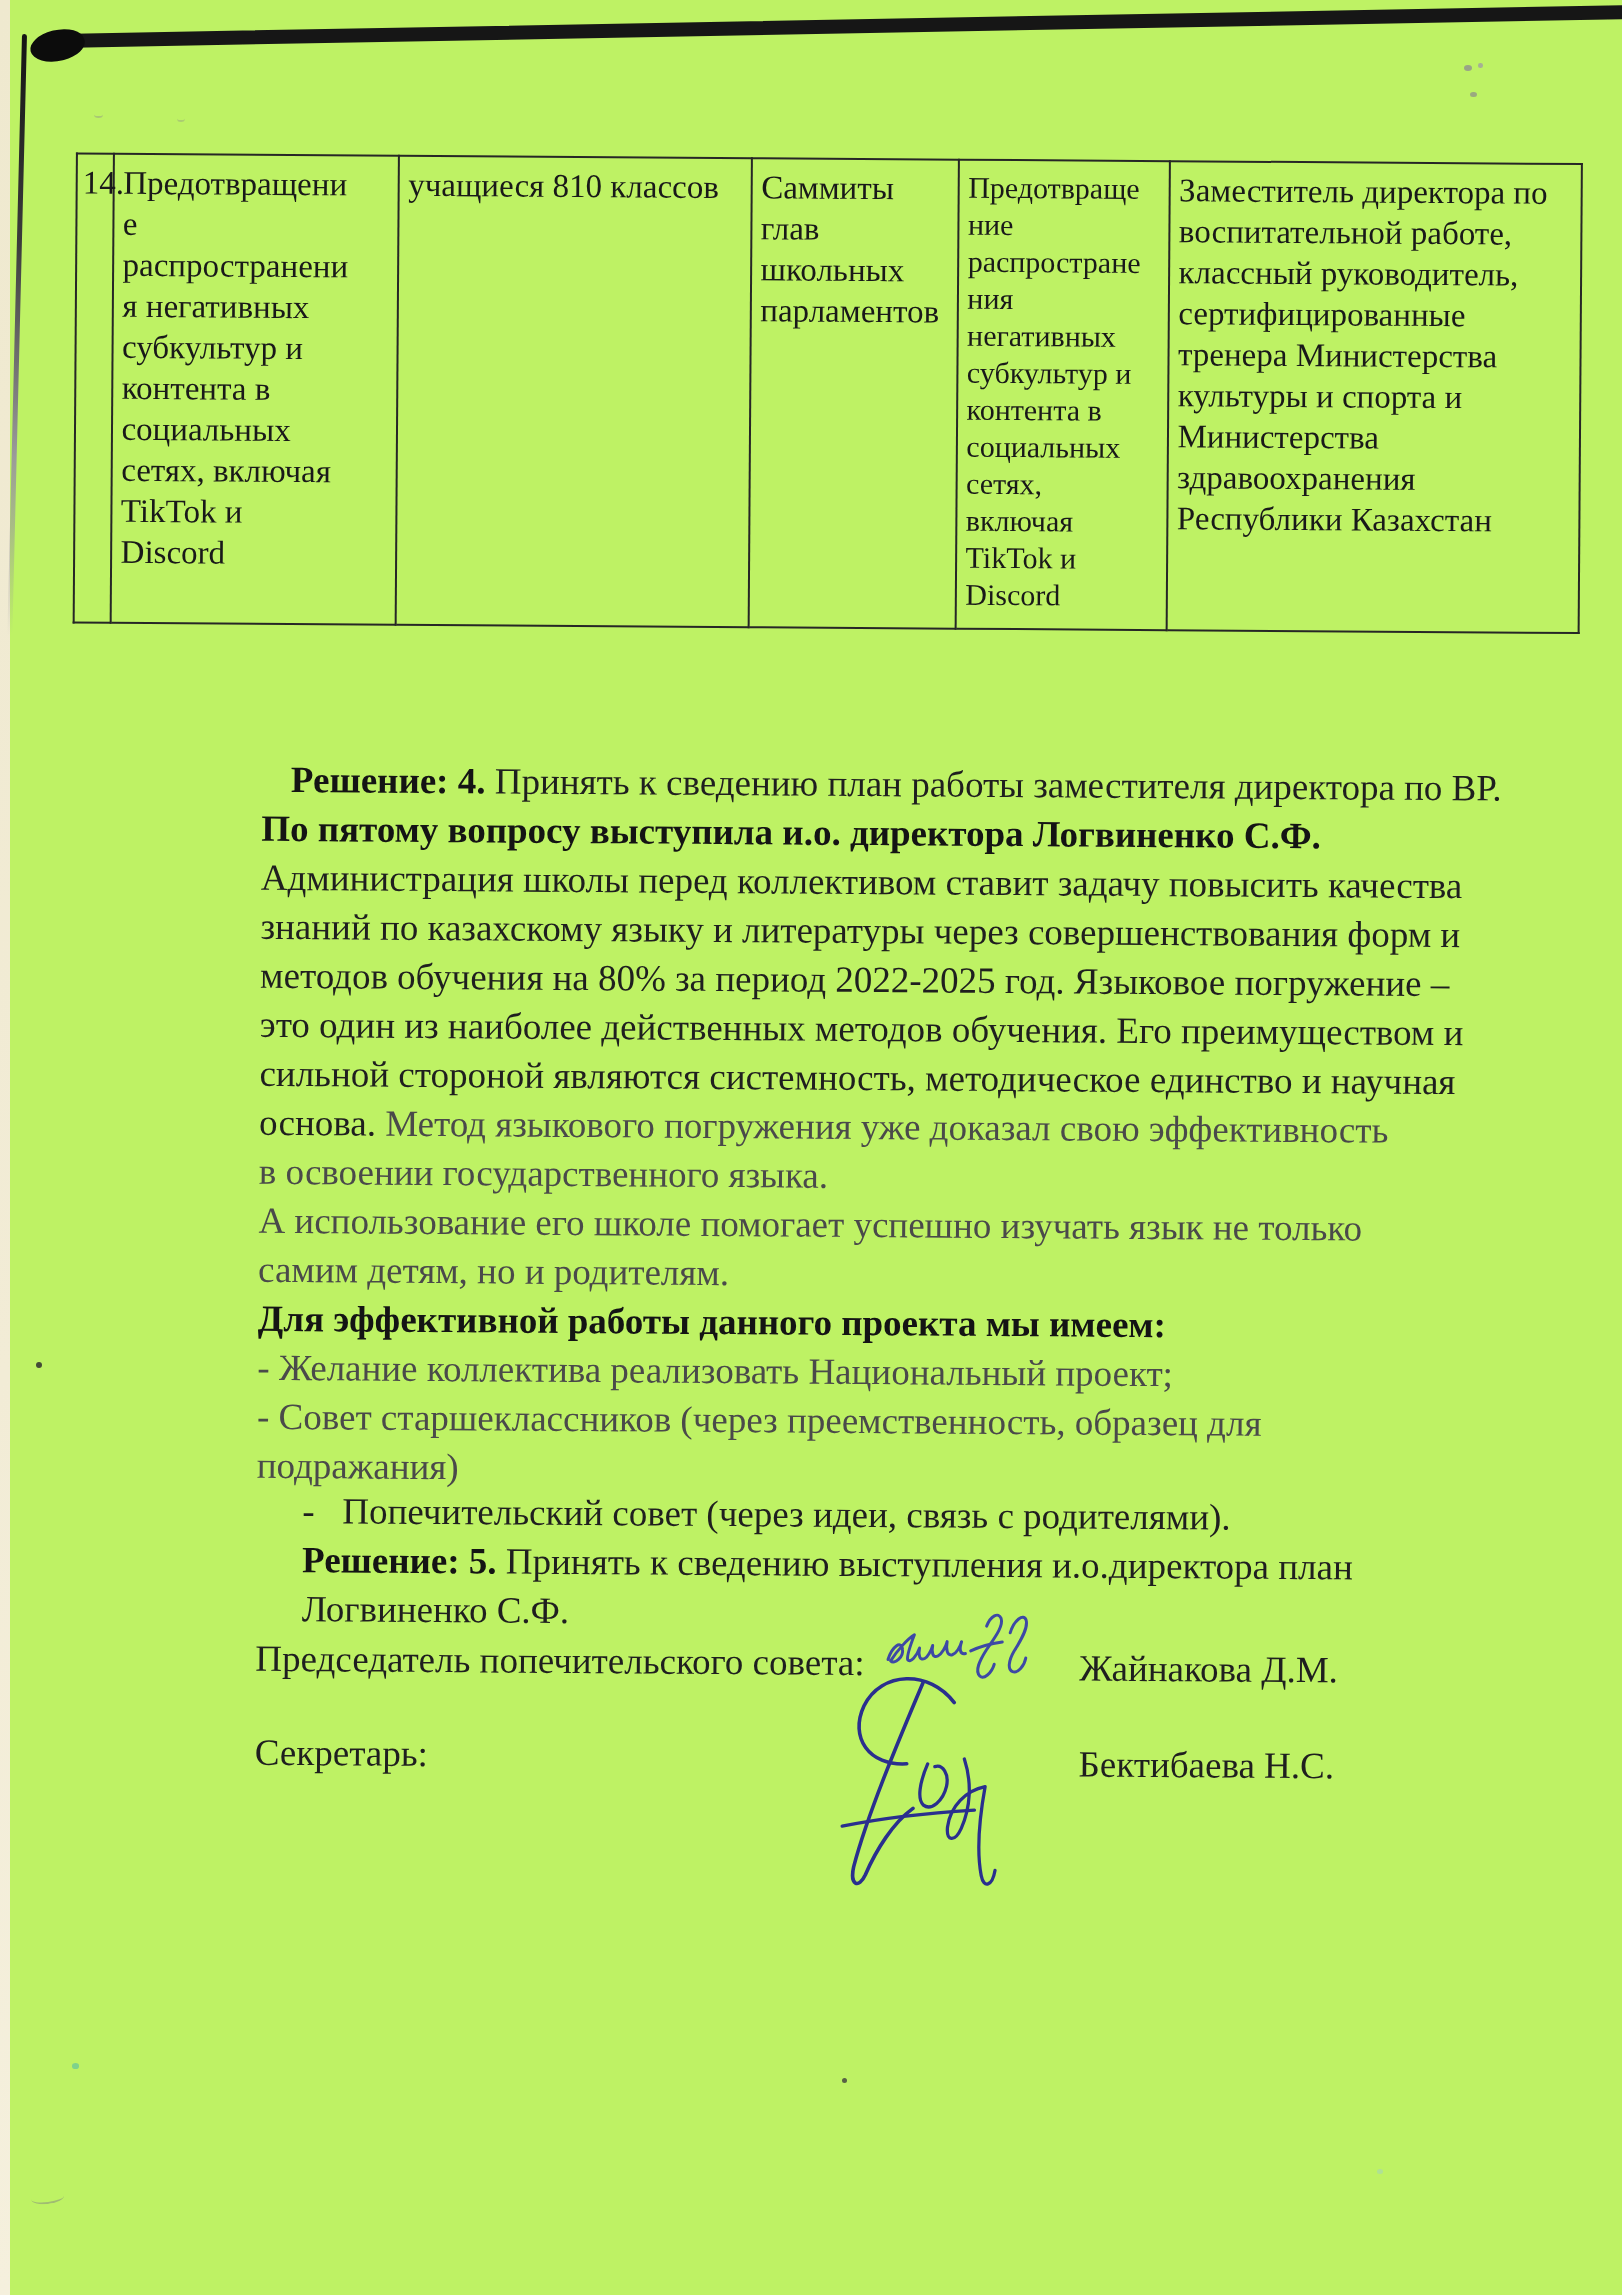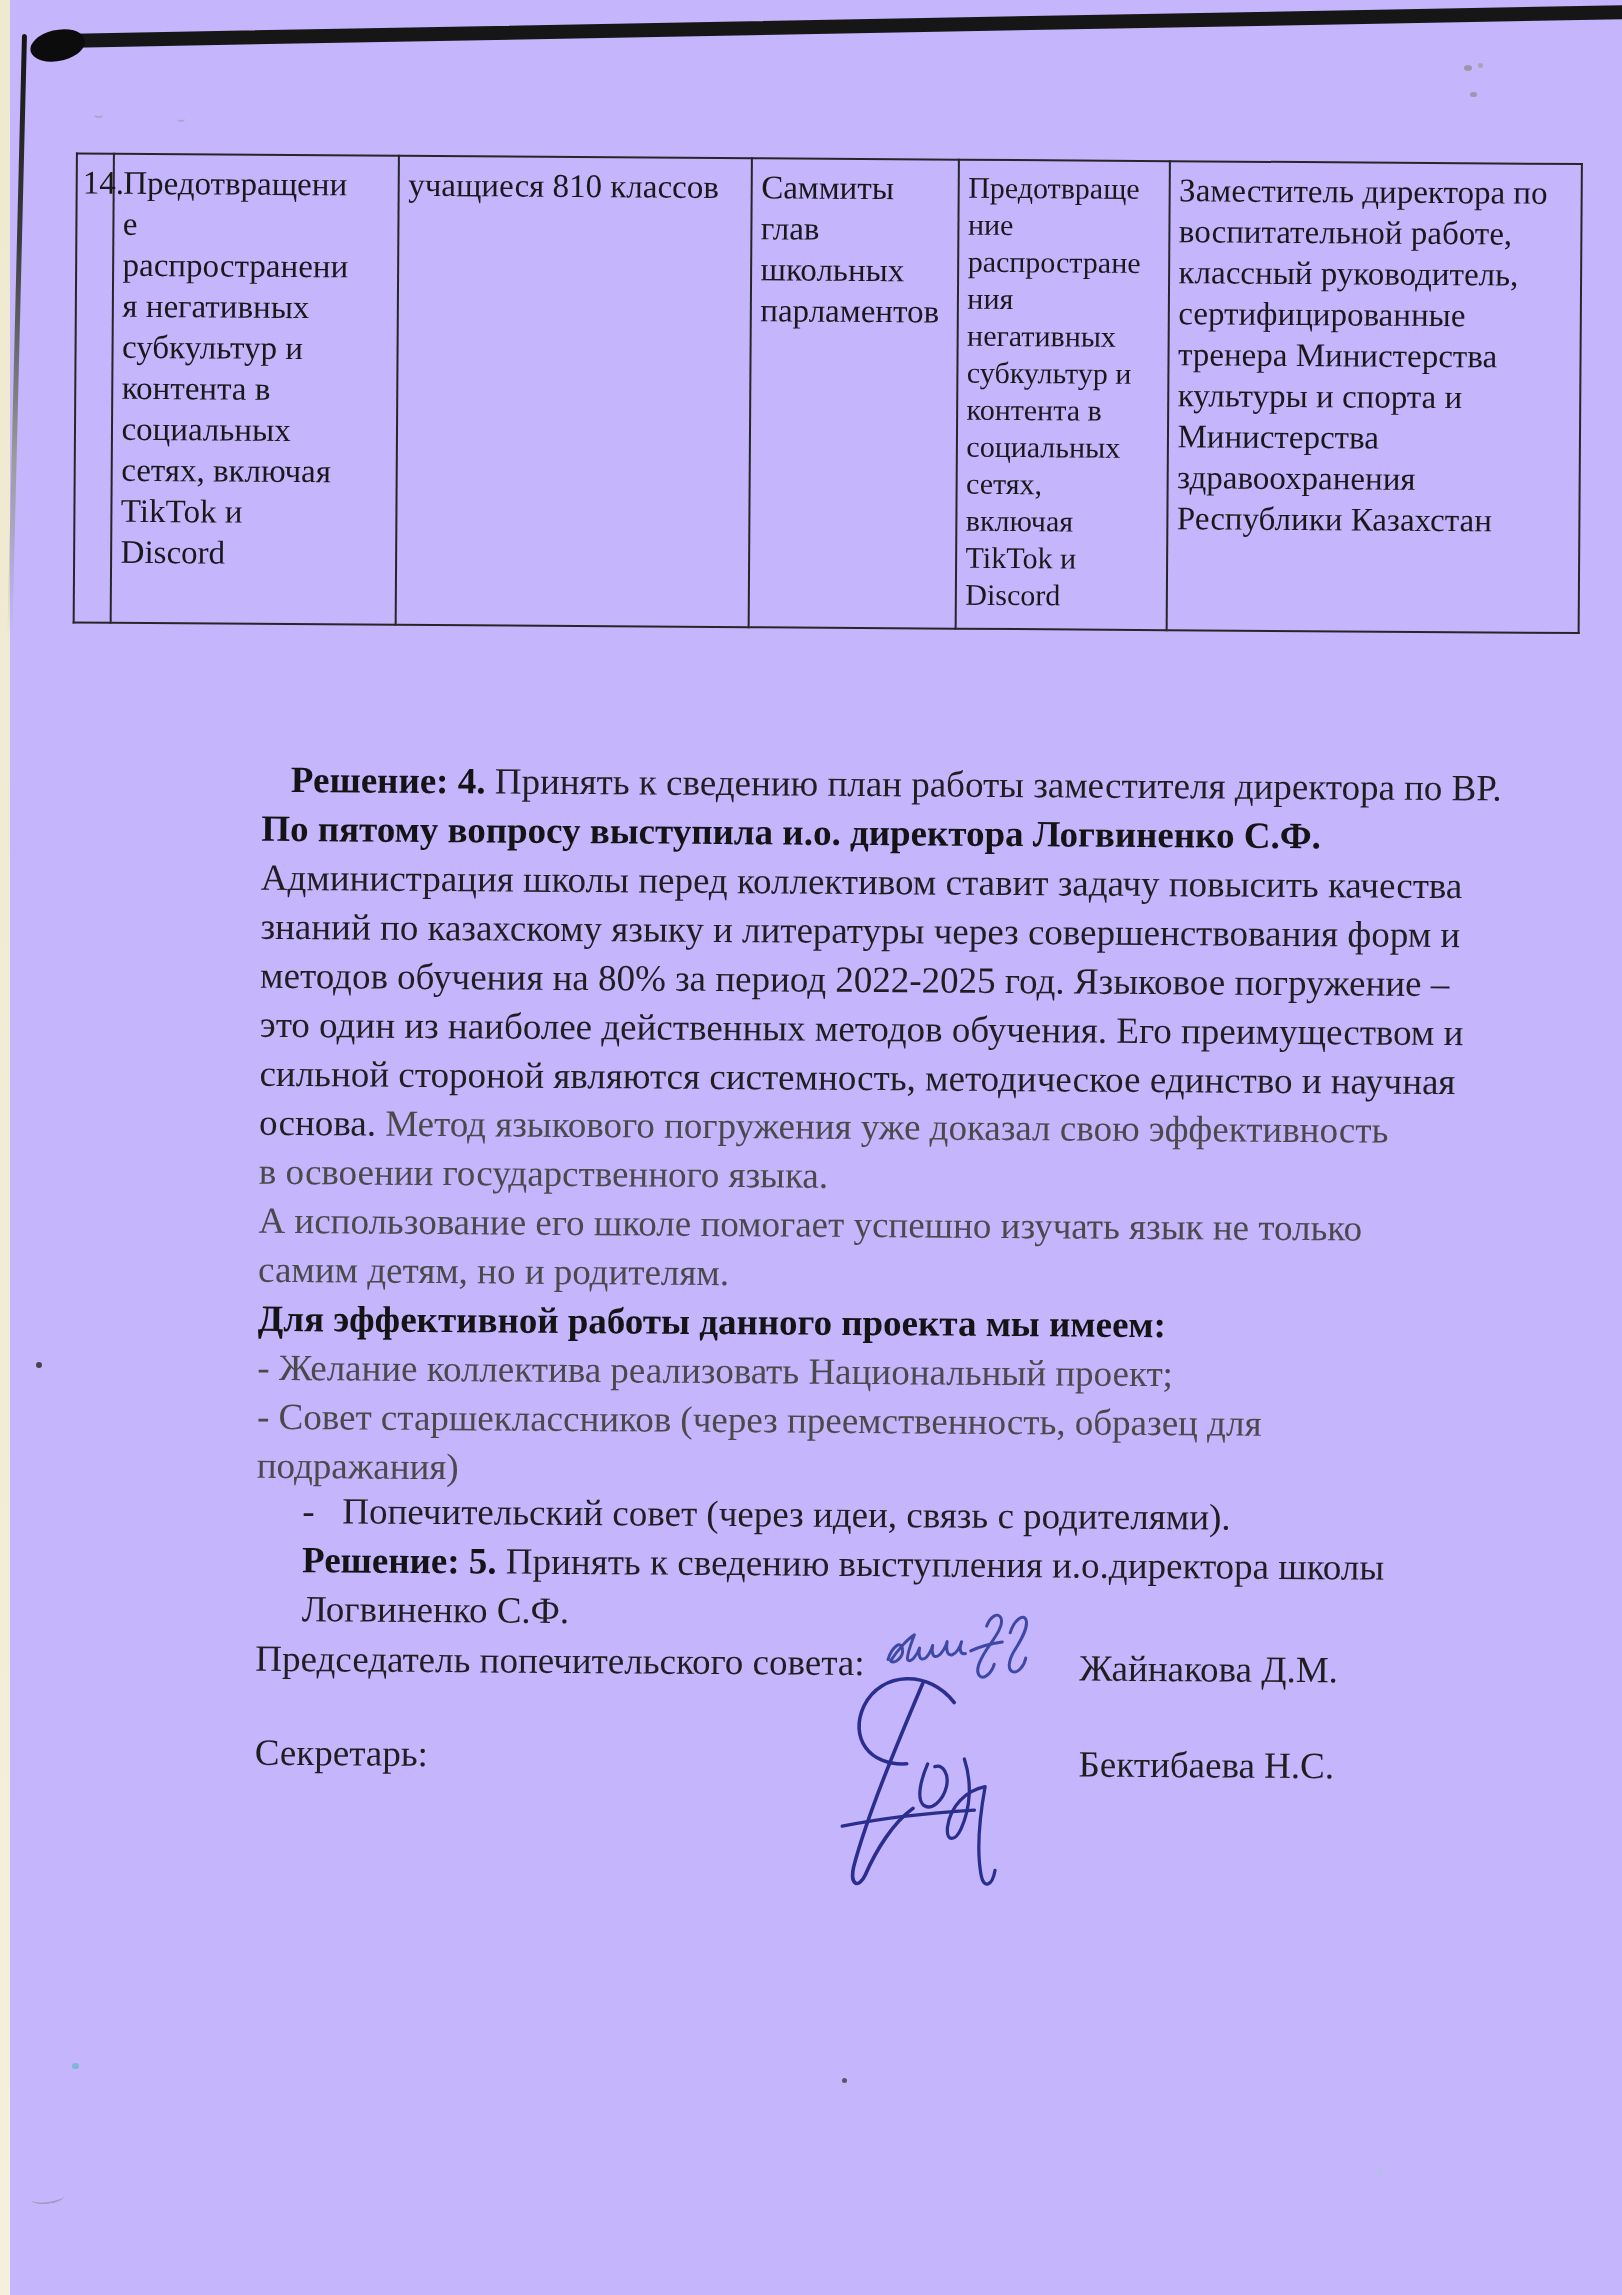--- a/index.html
+++ b/index.html
@@ -1,19 +1,19 @@
 <!DOCTYPE html>
 <html style="font-size:10.5px"><head>
 <meta charset="utf-8">
 <style>
   html,body{margin:0;padding:0;background:#d8d8d4;}
   .page{
     position:relative;
     width:1623px;height:2295px;
-    background:#c4b5fd;
+    background:#bef264;
     overflow:hidden;
     font-family:"Liberation Serif","DejaVu Serif",serif;
     color:#1f1f1f;
   }
   
   .edge-cream{position:absolute;left:0;top:0;width:9.8px;height:2295px;
     background:linear-gradient(180deg,#efe9cf,#f2ecd6 60%,#f5f0dd);}
   .edge-top{position:absolute;left:58px;right:-13px;top:5.2px;height:13.7px;background:#161616;
     transform:rotate(-1.05deg);transform-origin:100% 50%;border-radius:2px;}
   .edge-blob{position:absolute;left:30px;top:30px;width:55px;height:31px;background:#0c0c0c;
@@ -157,21 +157,21 @@
       <p class="faded">- Желание коллектива реализовать Национальный проект;</p>
       <p class="faded">- Совет старшеклассников (через преемственность, образец для
 подражания)</p>
     </div>
 
     <div class="indent-block">
       <div class="bullet-row">
         <span class="dash">-</span>
         <span>Попечительский совет (через идеи, связь с родителями).</span>
       </div>
-      <p class="ml"><b>Решение: 5.</b><span> Принять к сведению выступления и.о.директора школы
+      <p class="ml"><b>Решение: 5.</b><span> Принять к сведению выступления и.о.директора план
 Логвиненко С.Ф.</span></p>
     </div>
 
     <div class="sig-label chair">Председатель попечительского совета:</div>
     <svg class="sig1" width="164" height="79" viewBox="0 0 250 120">
       <path class="sigpath" stroke="#3d49a5" stroke-width="4.5" d="M10,78 C16,58 30,48 32,62 C34,74 20,86 14,80 C24,64 40,46 50,40 C44,56 38,72 40,78 C44,84 54,72 58,60 C56,70 58,80 66,76 C70,74 76,64 78,56 C76,66 78,76 86,72 C92,69 98,58 100,50 C98,62 100,72 108,70 C114,68 120,58 122,50 C118,62 120,70 128,68"></path>
       <path class="sigpath" stroke="#3d49a5" stroke-width="4.5" d="M160,26 C166,10 178,4 182,14 C186,26 172,44 160,62 C150,78 142,94 150,102 C156,108 168,98 172,84"></path>
       <path class="sigpath" stroke="#3d49a5" stroke-width="4.5" d="M136,64 C152,56 170,52 184,50"></path>
       <path class="sigpath" stroke="#3d49a5" stroke-width="4.5" d="M196,36 C202,16 216,6 220,16 C224,28 212,48 202,64 C194,78 192,92 200,95 C208,98 218,86 220,74"></path>
     </svg>

